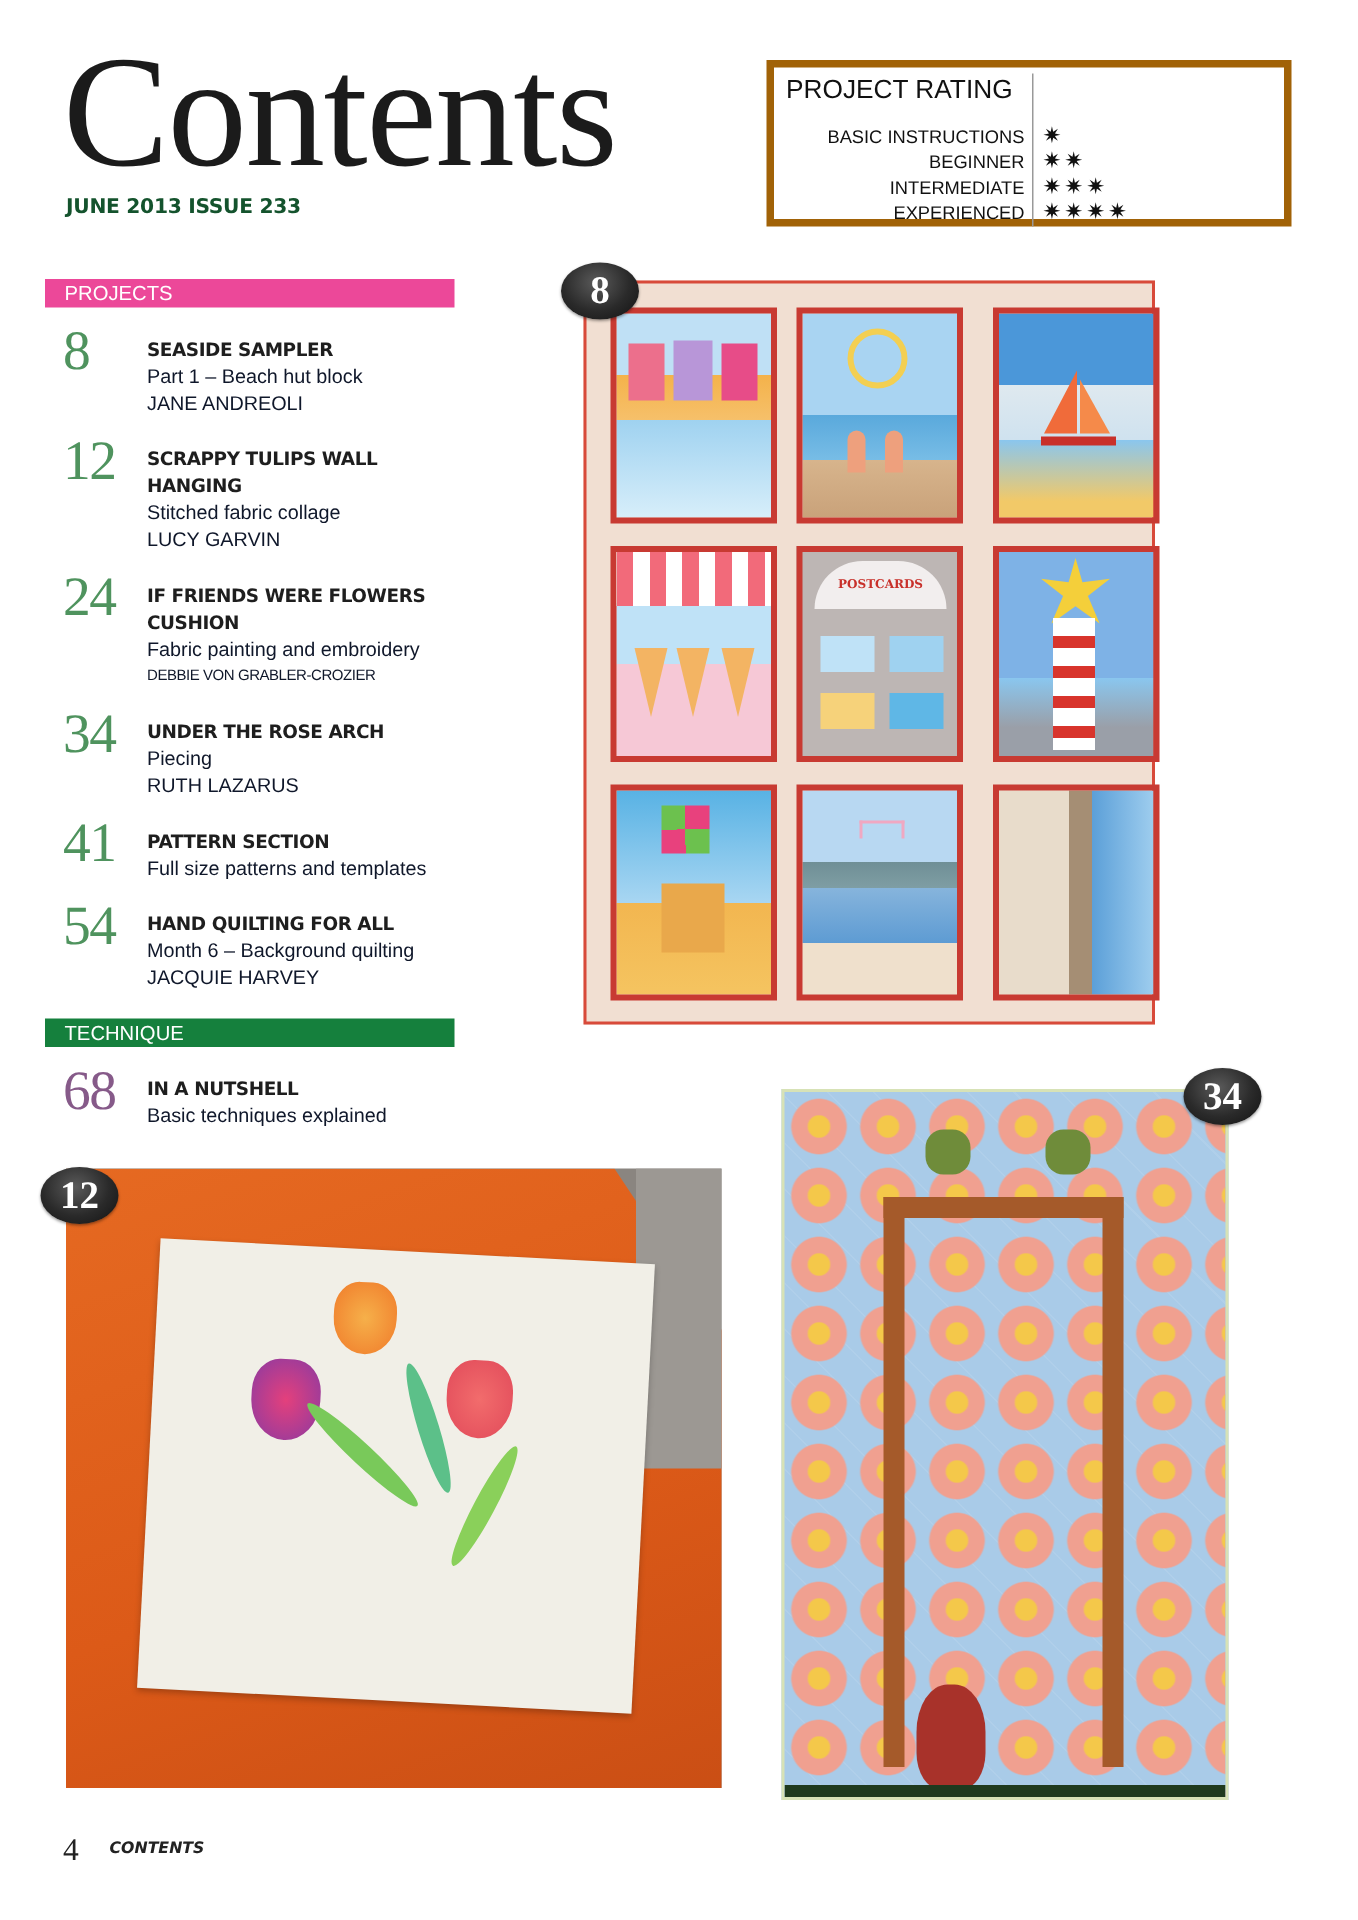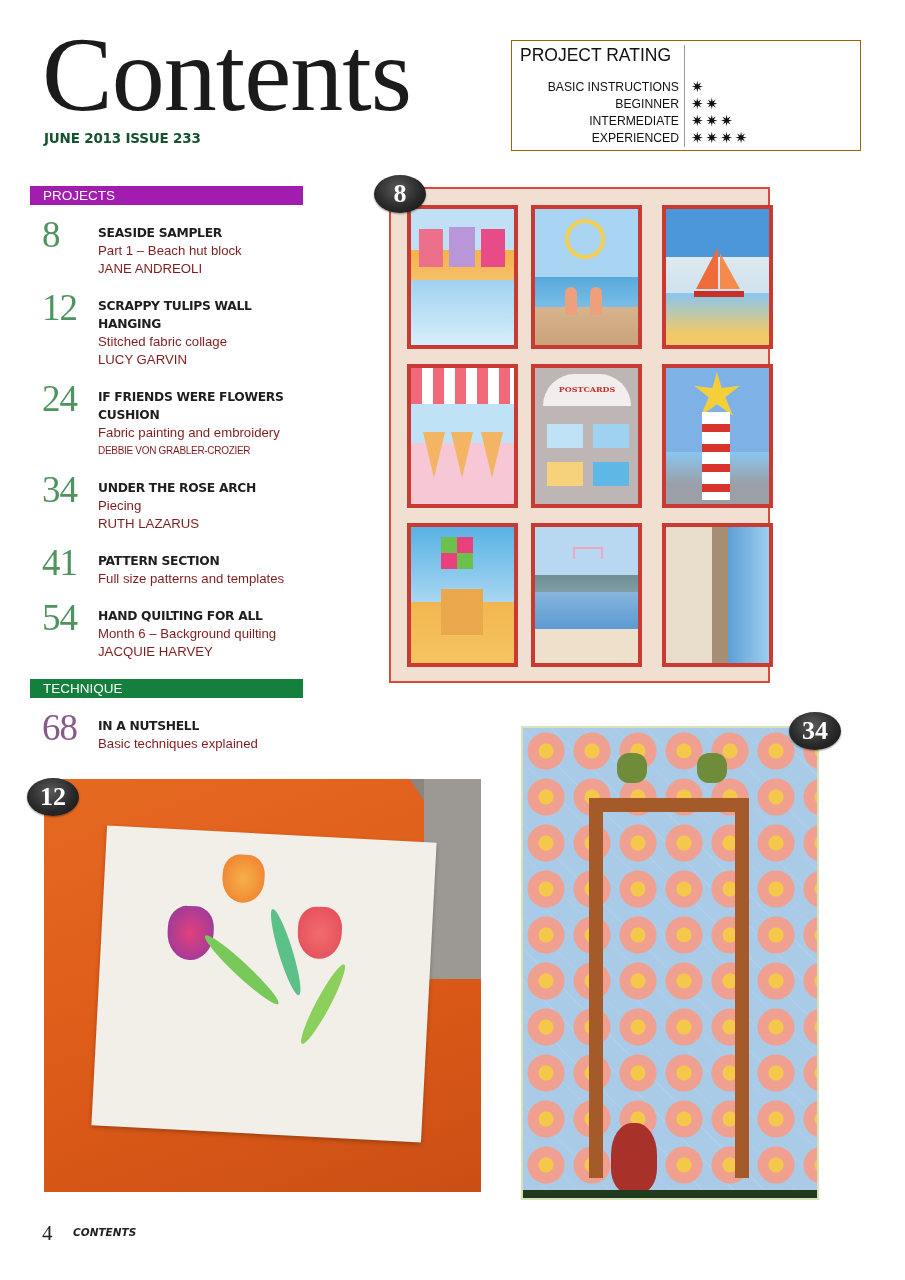--- a/index.html
+++ b/index.html
@@ -5,40 +5,40 @@
   *{box-sizing:border-box;margin:0;padding:0}
   html,body{width:905px;height:1280px;background:#fff;overflow:hidden}
   body{position:relative;font-family:"Liberation Sans",sans-serif;color:#222}
   .abs{position:absolute}
 
   
   .title{left:42px;top:22px;font-family:"Liberation Serif","DejaVu Serif",serif;font-size:106px;line-height:1;color:#1b1b1b;letter-spacing:-1px}
   .issue{left:44px;top:130px;font-family:"DejaVu Sans",sans-serif;font-weight:bold;font-size:13.5px;color:#14532d;letter-spacing:-0.2px}
 
   
-  .rating{left:511px;top:40px;width:350px;height:111px;border:1px solid #a16207;background:#fff}
+  .rating{left:511px;top:40px;width:350px;height:111px;border:5px solid #a16207;background:#fff}
   .rating .rt-title{position:absolute;left:8px;top:4px;font-size:17.5px;color:#111}
   .rating .rt-divider{position:absolute;left:172px;top:4px;width:1px;height:102px;background:#999}
   .rating .rt-note{position:absolute;left:180px;top:5px;width:165px;font-family:"DejaVu Sans",sans-serif;font-weight:bold;font-size:6.4px;line-height:10px;color:#3b7dc4}
   .rating .rt-row{position:absolute;left:0;width:167px;text-align:right;font-size:12.2px;color:#111}
   .rating .rt-stars{position:absolute;left:179px;font-size:15px;line-height:16px;color:#111;letter-spacing:2px}
 
   
   .bar{left:30px;width:273px;height:19px;color:#fff;font-size:13.5px;line-height:19px;padding-left:13px}
-  .bar.green{background:#a21caf}
+  .bar.green{background:#ec4899}
   .bar.purple{background:#15803d}
 
   
   .entry{left:42px;width:270px}
   .entry .num{position:absolute;left:0;top:-8px;font-family:"Liberation Serif","DejaVu Serif",serif;font-size:37px;line-height:1;letter-spacing:-1px}
   .entry .num.g{color:#4f935e}
   .entry .num.p{color:#865a89}
   .entry .txt{position:absolute;left:56px;top:0;width:220px}
   .entry .head{font-family:"DejaVu Sans",sans-serif;font-weight:bold;font-size:12.3px;line-height:18px;color:#1e1e1e;letter-spacing:-0.3px}
-  .entry .sub,.entry .auth{font-size:13.2px;line-height:18px;color:#7f1d1d}
+  .entry .sub,.entry .auth{font-size:13.2px;line-height:18px;color:#0f172a}
 
   
   .badge{width:52px;height:38px;border-radius:50%;background:radial-gradient(ellipse at 45% 35%,#5a5a5a 0%,#2a2a2a 55%,#111 100%);color:#fff;font-family:"Liberation Serif","DejaVu Serif",serif;font-weight:bold;font-size:26px;line-height:38px;text-align:center;box-shadow:0 1px 2px rgba(0,0,0,.4);z-index:5}
 
   
   .quilt8{left:389px;top:187px;width:381px;height:496px;background:#f1dfd2;border:2px solid #d84a3a}
   .q8-block{position:absolute;width:111px;height:144px;border:4px solid #c83a32;overflow:hidden}
 
   
   .photo12{left:44px;top:779px;width:437px;height:413px;overflow:hidden;background:#8a8580}

